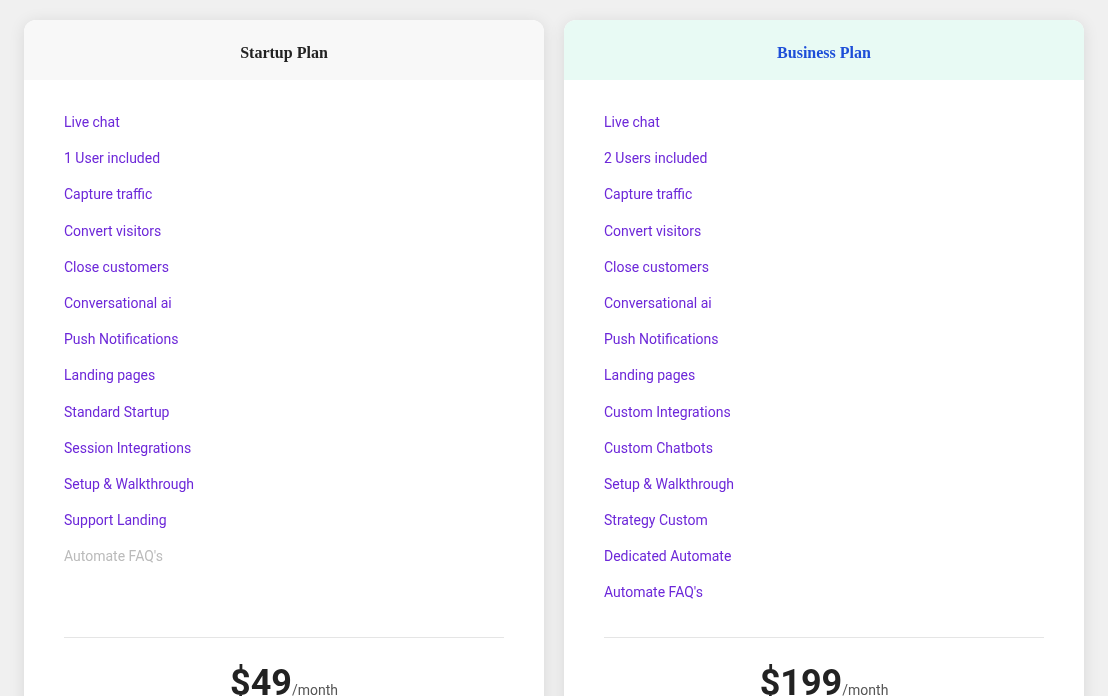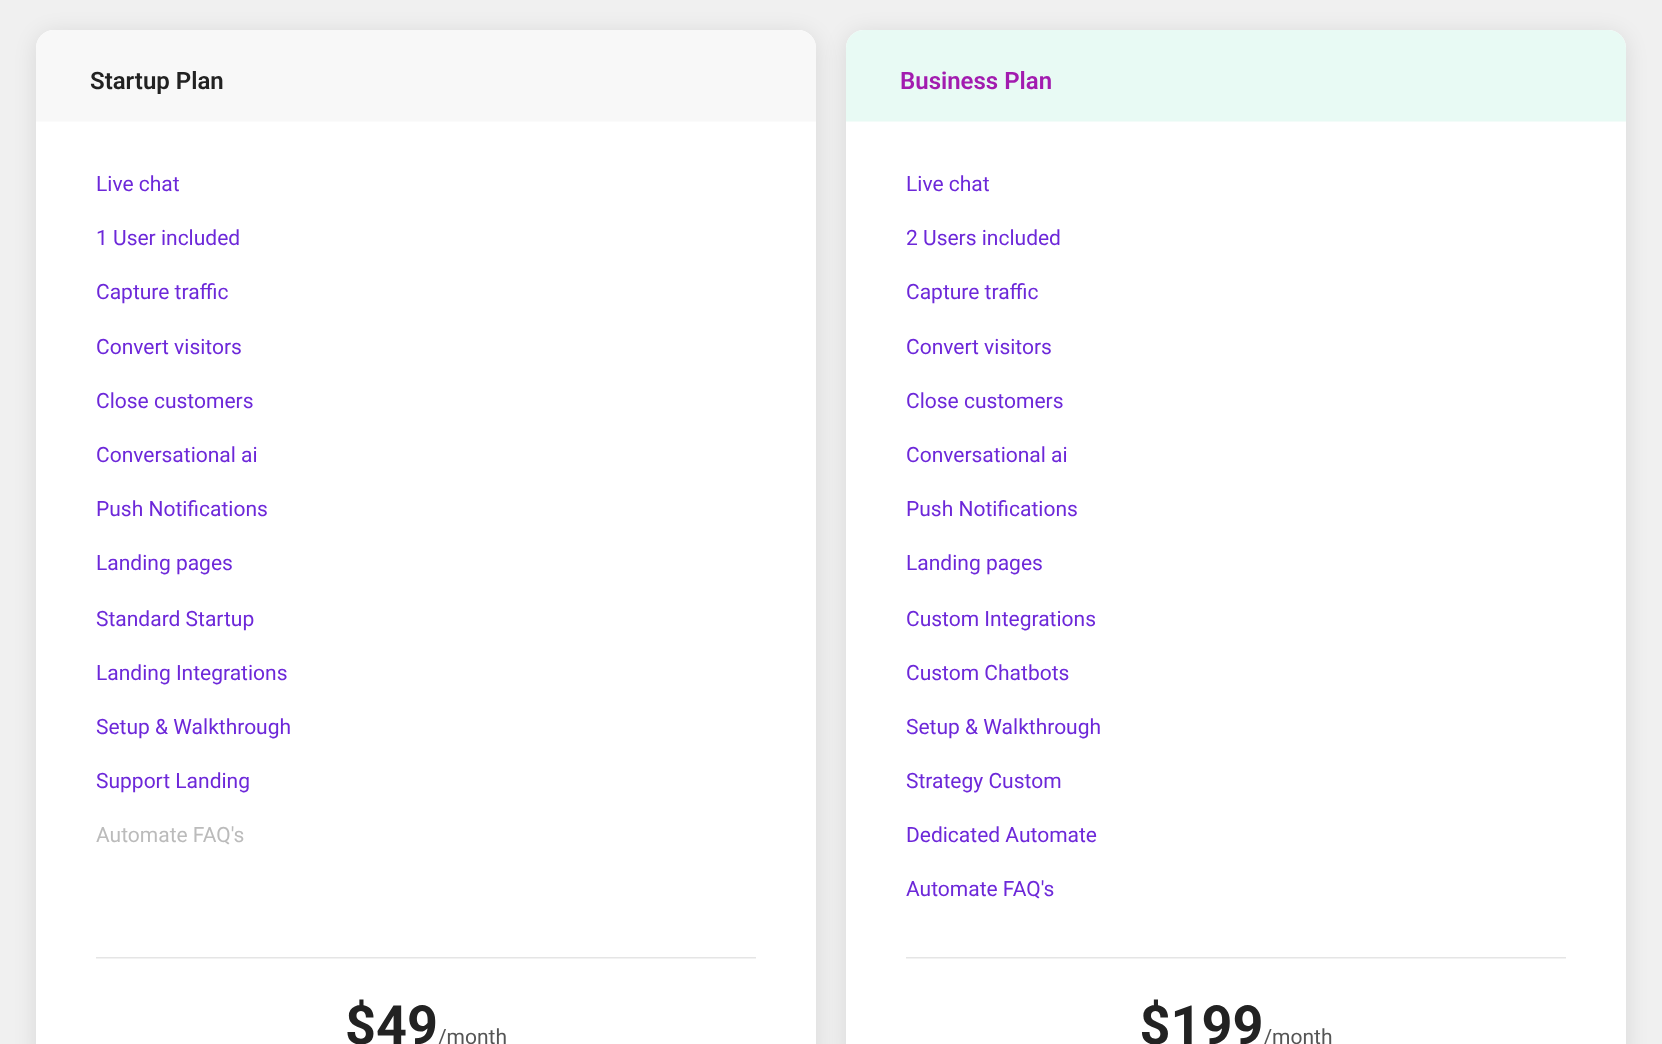--- a/index.html
+++ b/index.html
@@ -30,40 +30,41 @@
       background: #ffffff;
       border-radius: 12px;
       box-shadow: 0 2px 16px rgba(0,0,0,0.1);
       overflow: hidden;
       display: flex;
       flex-direction: column;
     }
 
     .plan-header {
       padding: 24px 36px 18px;
-      text-align: left;
+      text-align: center;
       border-bottom: none;
+      font-family: Liberation Serif, serif;
     }
 
     .plan-header.startup {
       background: #f8f8f8;
     }
 
     .plan-header.business {
       background: #e8faf4;
     }
 
     .plan-title {
       font-size: 16px;
       font-weight: 600;
       color: #222;
     }
 
     .plan-title.business {
-      color: #a21caf;
+      color: #1d4ed8;
     }
 
     .plan-features {
       padding: 24px 40px 16px;
       flex: 1;
     }
 
     .feature-item {
       font-size: 14px;
       color: #6d28d9;
@@ -109,21 +110,21 @@
       <div class="plan-features">
         <div class="feature-item">Live chat</div>
         <div class="feature-item">1 User included</div>
         <div class="feature-item">Capture traffic</div>
         <div class="feature-item">Convert visitors</div>
         <div class="feature-item">Close customers</div>
         <div class="feature-item">Conversational ai</div>
         <div class="feature-item">Push Notifications</div>
         <div class="feature-item">Landing pages</div>
         <div class="feature-item">Standard Startup</div>
-        <div class="feature-item">Landing Integrations</div>
+        <div class="feature-item">Session Integrations</div>
         <div class="feature-item">Setup &amp; Walkthrough</div>
         <div class="feature-item">Support Landing</div>
         <div class="feature-item disabled">Automate FAQ's</div>
       </div>
       <hr class="plan-divider">
       <div class="plan-pricing">
         <div><span class="price-main">$49</span><span class="price-period">/month</span></div>
       </div>
     </div>
     <div class="plan-card">

